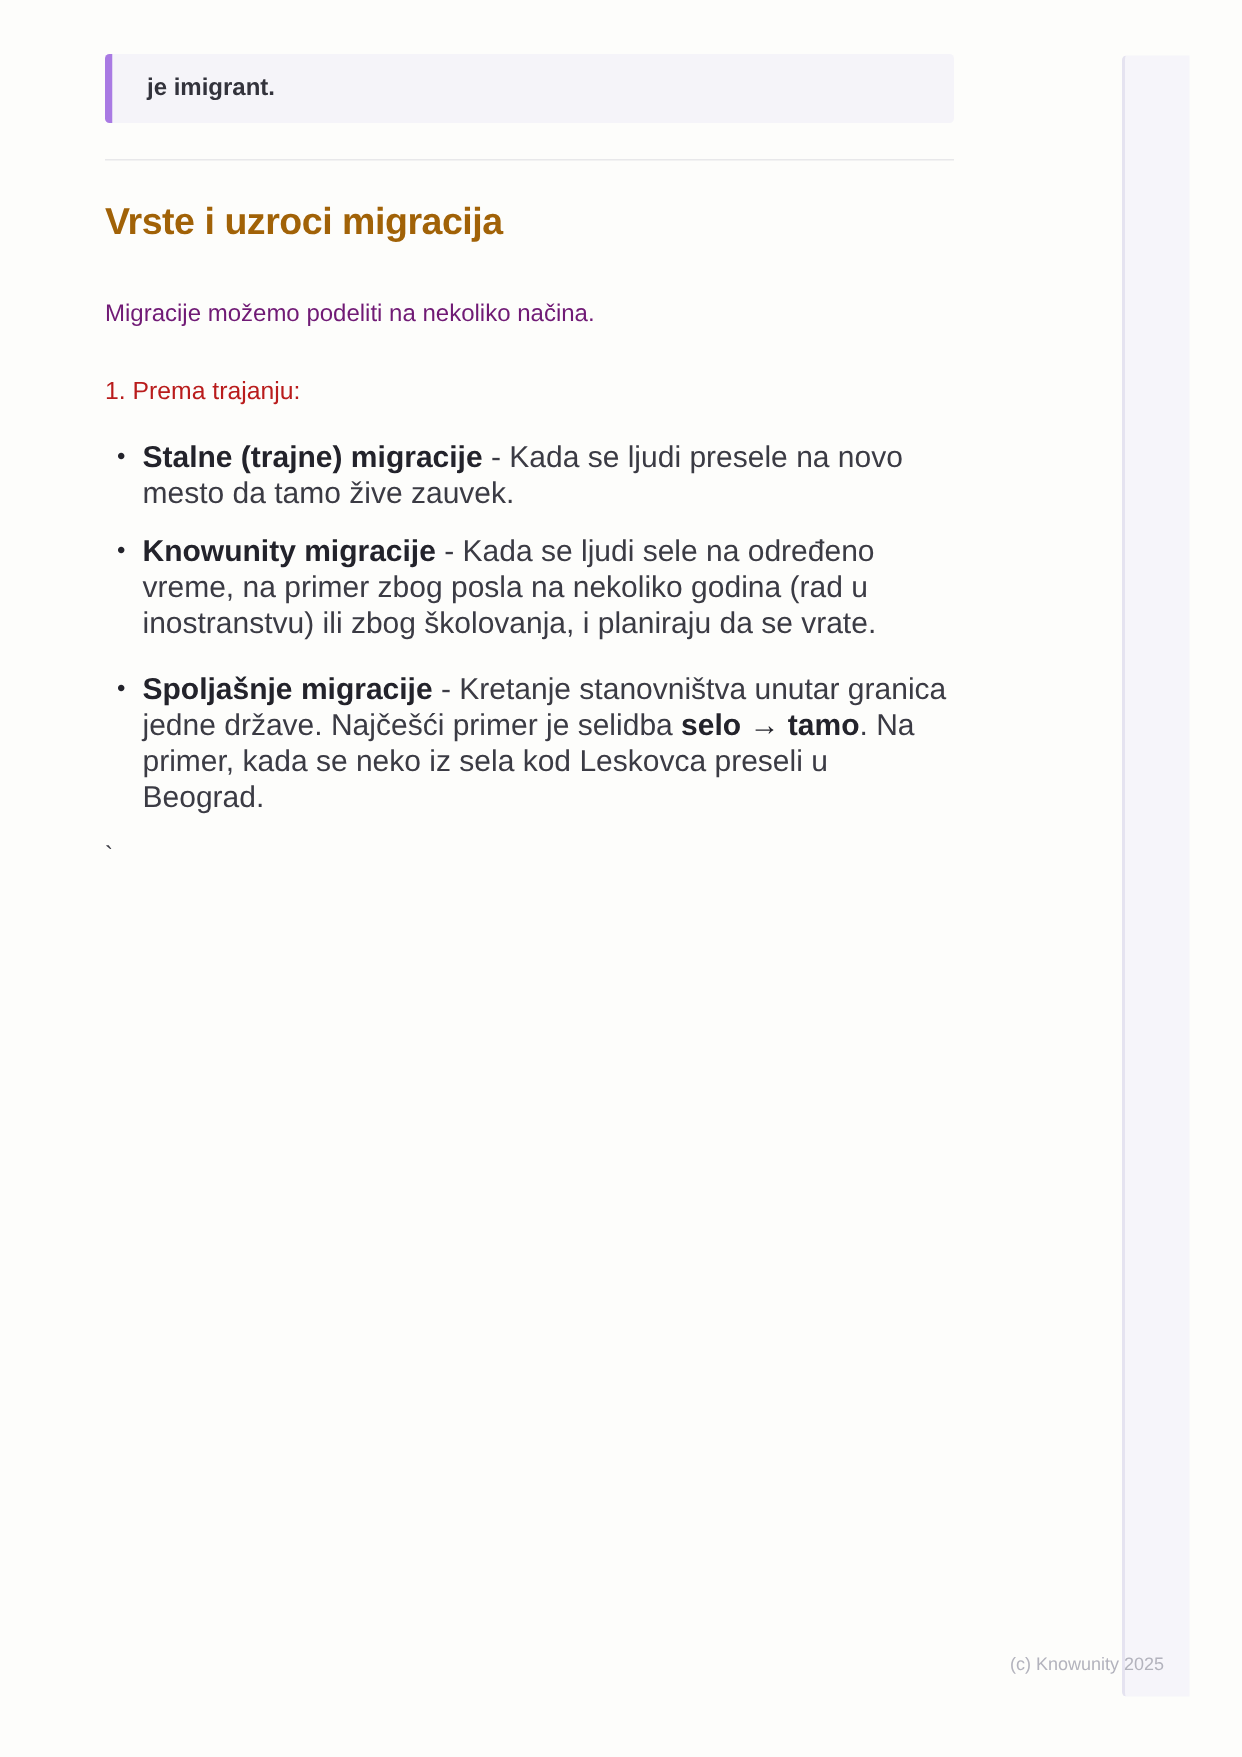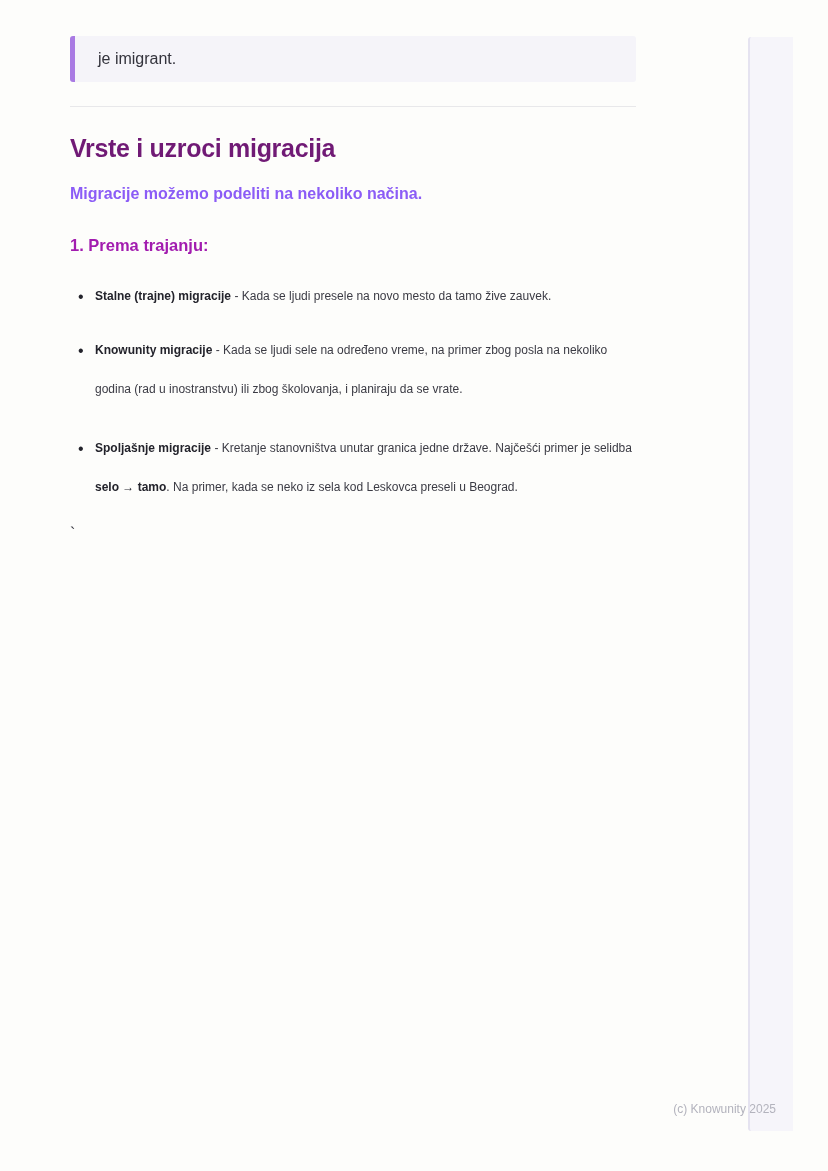--- a/index.html
+++ b/index.html
@@ -19,57 +19,57 @@
   }
   .callout {
     margin-top: 36px;
     background: #f5f4f9;
     border-left: 5px solid #a97ae3;
     border-radius: 3px;
     padding: 13px 16px 13px 23px;
     font-size: 16px;
     line-height: 20px;
     color: #33333c;
+    font-weight: bold;
   }
   .divider {
     border: none;
     border-top: 1px solid #e8e8ea;
     margin-top: 24px;
   }
   .doc-heading {
     margin-top: 26px;
     font-size: 25px;
     font-weight: bold;
     letter-spacing: -0.3px;
-    color: #701a75;
+    color: #a16207;
     line-height: 30px;
   }
   .intro {
-    margin-top: 18px;
+    margin-top: 34px;
     font-size: 16px;
     line-height: 25px;
-    color: #8b5cf6;
-    font-weight: bold;
+    color: #701a75;
   }
   .section-title {
     margin-top: 27px;
     font-size: 16.5px;
-    font-weight: bold;
-    color: #a21caf;
+    font-weight: normal;
+    color: #b91c1c;
     line-height: 24px;
   }
   ul.doc-list {
     margin-top: 20px;
     padding-left: 25px;
     list-style: none;
   }
   ul.doc-list li {
     position: relative;
-    font-size: 12px;
-    line-height: 39px;
+    font-size: 20px;
+    line-height: 24px;
     color: #3b3b44;
     margin-bottom: 15px;
     max-width: 540px;
   }
   ul.doc-list li::before {
     content: "•";
     position: absolute;
     left: -17px;
     top: 0;
     color: #23232b;

